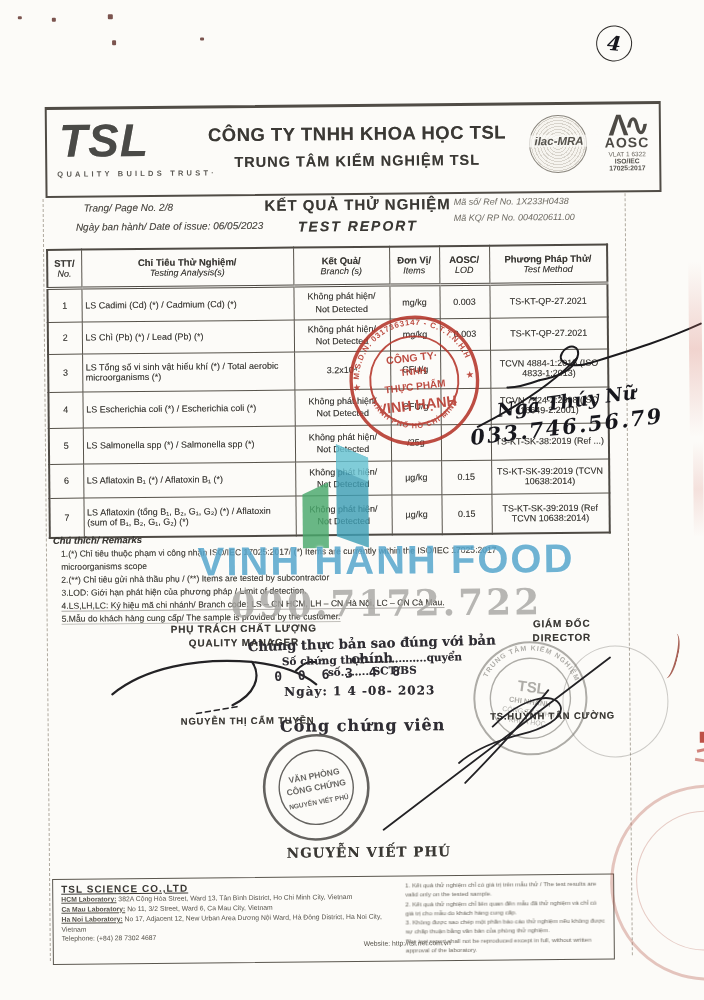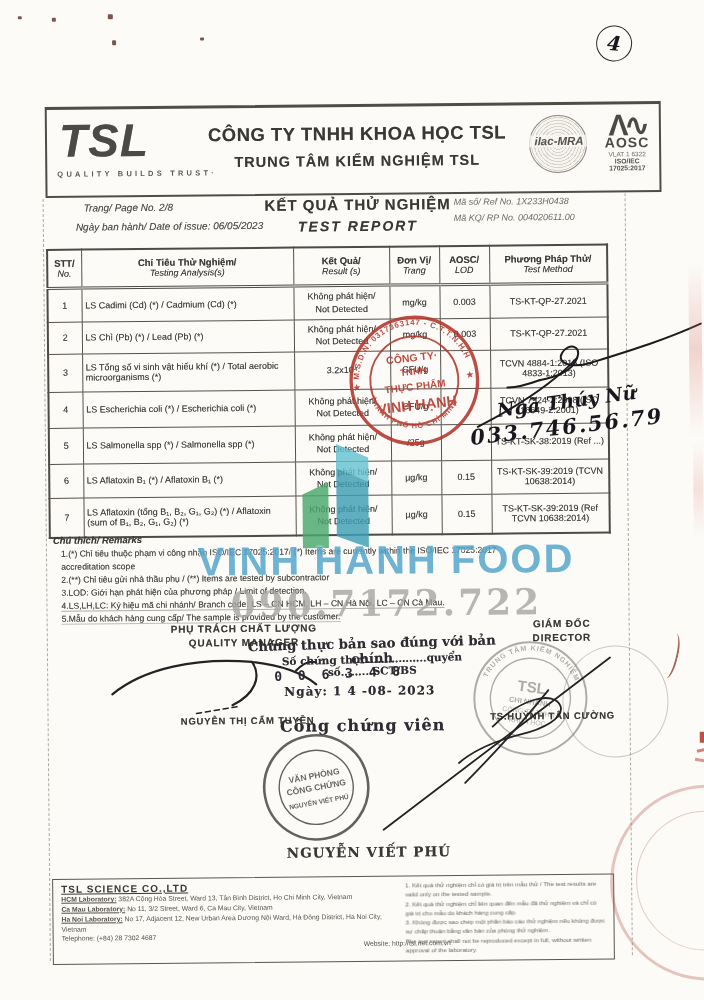--- a/index.html
+++ b/index.html
@@ -116,25 +116,25 @@
         <th>
               <span class="vi">STT/</span>
               <span class="en">No.</span>
             </th>
         <th>
               <span class="vi">Chỉ Tiêu Thử Nghiệm/</span>
               <span class="en">Testing Analysis(s)</span>
             </th>
         <th>
               <span class="vi">Kết Quả/</span>
-              <span class="en">Result (s)</span>
+              <span class="en">Branch (s)</span>
             </th>
         <th>
               <span class="vi">Đơn Vị/</span>
-              <span class="en">Trang</span>
+              <span class="en">Items</span>
             </th>
         <th>
               <span class="vi">AOSC/</span>
               <span class="en">LOD</span>
             </th>
         <th>
               <span class="vi">Phương Pháp Thử/</span>
               <span class="en">Test Method</span>
             </th>
       </tr>
@@ -213,21 +213,21 @@
             </td>
         <td>µg/kg</td>
             <td>0.15</td>
             <td>TS-KT-SK-39:2019 (Ref TCVN 10638:2014)</td>
       </tr>
     </tbody>
       </table>
 
     <div class="abs rem-title scan" style="left:52px;top:532px;">Chú thích/ Remarks</div>
     <div class="abs rem scan" style="left:60px;top:546px;width:540px;">1.(*)  Chỉ tiêu thuộc phạm vi công nhận ISO/IEC 17025:2017/ (*)  Items are currently within the ISO/IEC 17025:2017</div>
-    <div class="abs rem scan" style="left:60px;top:559px;">accreditation scope</div>
+    <div class="abs rem scan" style="left:60px;top:559px;">microorganisms scope</div>
     <div class="abs rem scan" style="left:60px;top:572px;">2.(**)  Chỉ tiêu gửi nhà thầu phụ / (**)  Items are tested by subcontractor</div>
     <div class="abs rem scan" style="left:60px;top:585px;">3.LOD: Giới hạn phát hiện của phương pháp / Limit of detection.</div>
     <div class="abs rem scan" style="left:60px;top:598px;border-bottom:1px solid rgba(80,76,70,.45);">4.LS,LH,LC: Ký hiệu mã chi nhánh/ Branch code: LS – CN HCM, LH – CN Hà Nội, LC – CN Cà Mau.</div>
     <div class="abs rem scan" style="left:60px;top:611px;border-bottom:1px solid rgba(80,76,70,.35);">5.Mẫu do khách hàng cung cấp/ The sample is provided by the customer.</div>
 
     <svg class="abs" style="left:296px;top:436px;opacity:.82;" width="100" height="112" viewBox="0 0 100 112">
       <polygon points="6,58 32,46 32,112 6,112" fill="#49a96c"></polygon>
       <polygon points="40,8 72,22 72,112 40,100" fill="#3f9fb5"></polygon>
       <polygon points="40,8 72,22 72,46 40,32" fill="#66c2d2"></polygon>
     </svg>

